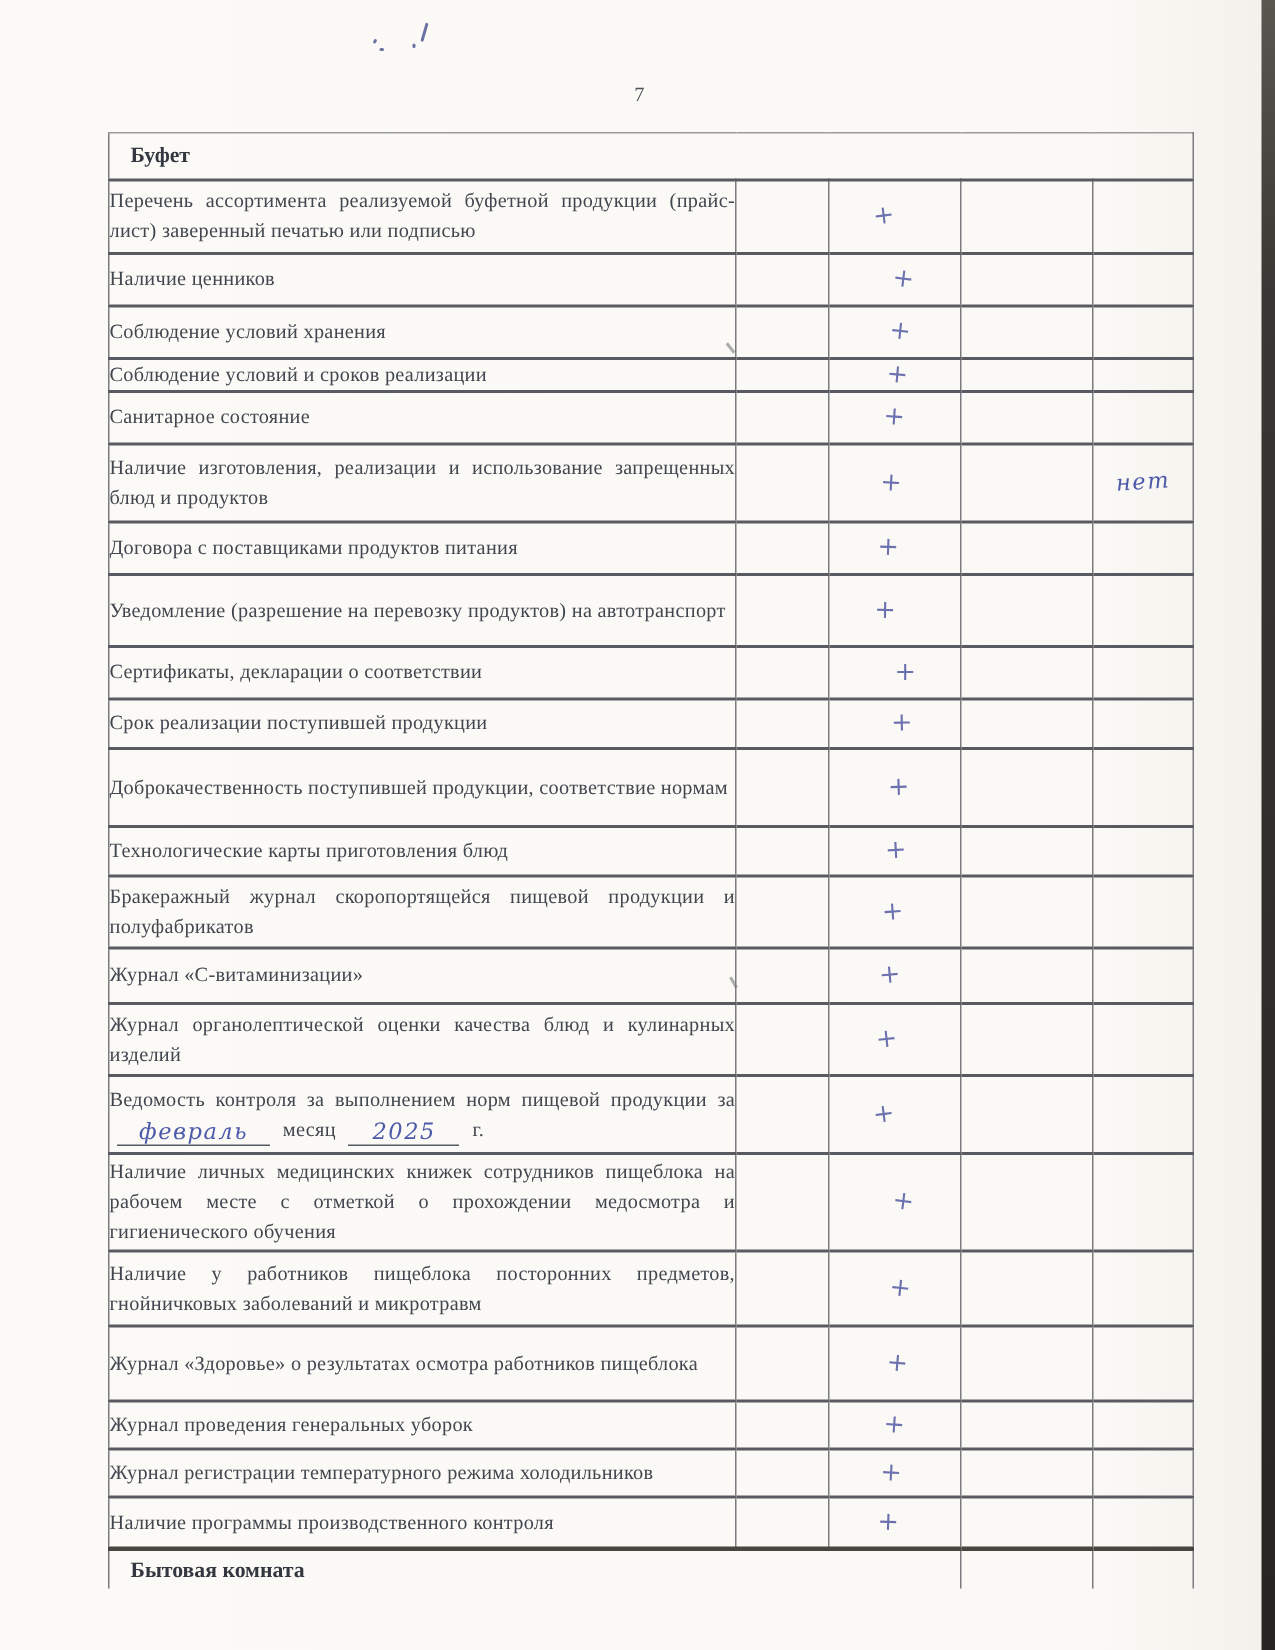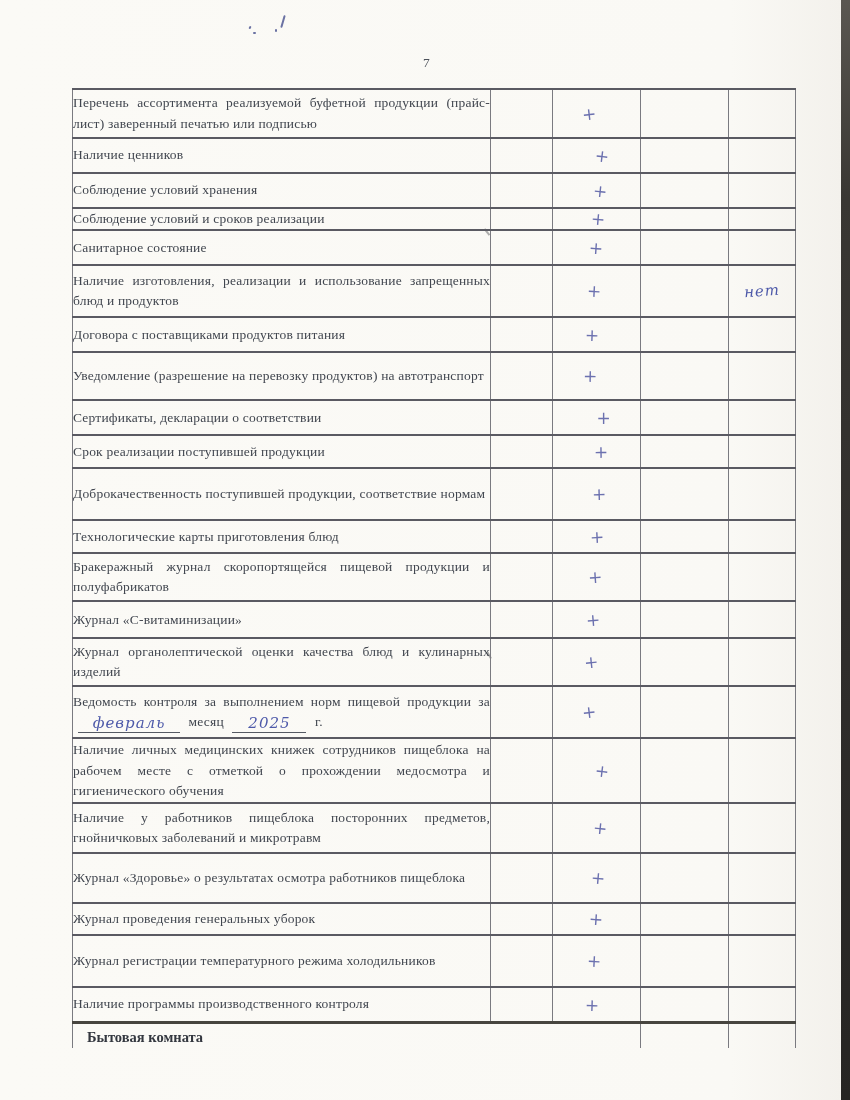--- a/index.html
+++ b/index.html
@@ -142,20 +142,23 @@
 
 <table class="checklist">
   <colgroup>
     <col style="width:418px">
     <col style="width:62px">
     <col style="width:88px">
     <col style="width:88px">
     <col style="width:67px">
   </colgroup>
   <tbody id="checklist-body">
+      <tr class="section-row first-row" style="height: 31px;">
+        <td colspan="5">Буфет</td>
+      </tr>
       <tr style="height: 49px; border-radius: 18px;">
         <td class="cell-label">Перечень ассортимента реализуемой буфетной продукции (прайс-лист) заверенный печатью или подписью</td>
         <td></td>
         <td class="cell-mark"><span class="mark" style="transform: translateX(-7px) rotate(-7deg);">+</span></td>
         <td></td>
         <td class="cell-note"></td>
       </tr>
       <tr style="height: 35px; border-radius: 14px;">
         <td class="cell-label">Наличие ценников</td>
         <td></td>
@@ -282,21 +285,21 @@
         <td></td>
         <td class="cell-note"></td>
       </tr>
       <tr style="height: 32px; padding-left: 18px;">
         <td class="cell-label">Журнал проведения генеральных уборок</td>
         <td></td>
         <td class="cell-mark"><span class="mark" style="transform: translateX(0px) rotate(4deg);">+</span></td>
         <td></td>
         <td class="cell-note"></td>
       </tr>
-      <tr style="height: 52px;">
+      <tr style="height: 32px;">
         <td class="cell-label">Журнал регистрации температурного режима холодильников</td>
         <td></td>
         <td class="cell-mark"><span class="mark" style="transform: translateX(-2px) rotate(3deg);">+</span></td>
         <td></td>
         <td class="cell-note"></td>
       </tr>
       <tr style="height: 35px;">
         <td class="cell-label">Наличие программы производственного контроля</td>
         <td></td>
         <td class="cell-mark"><span class="mark" style="transform: translateX(-4px) rotate(2deg);">+</span></td>

